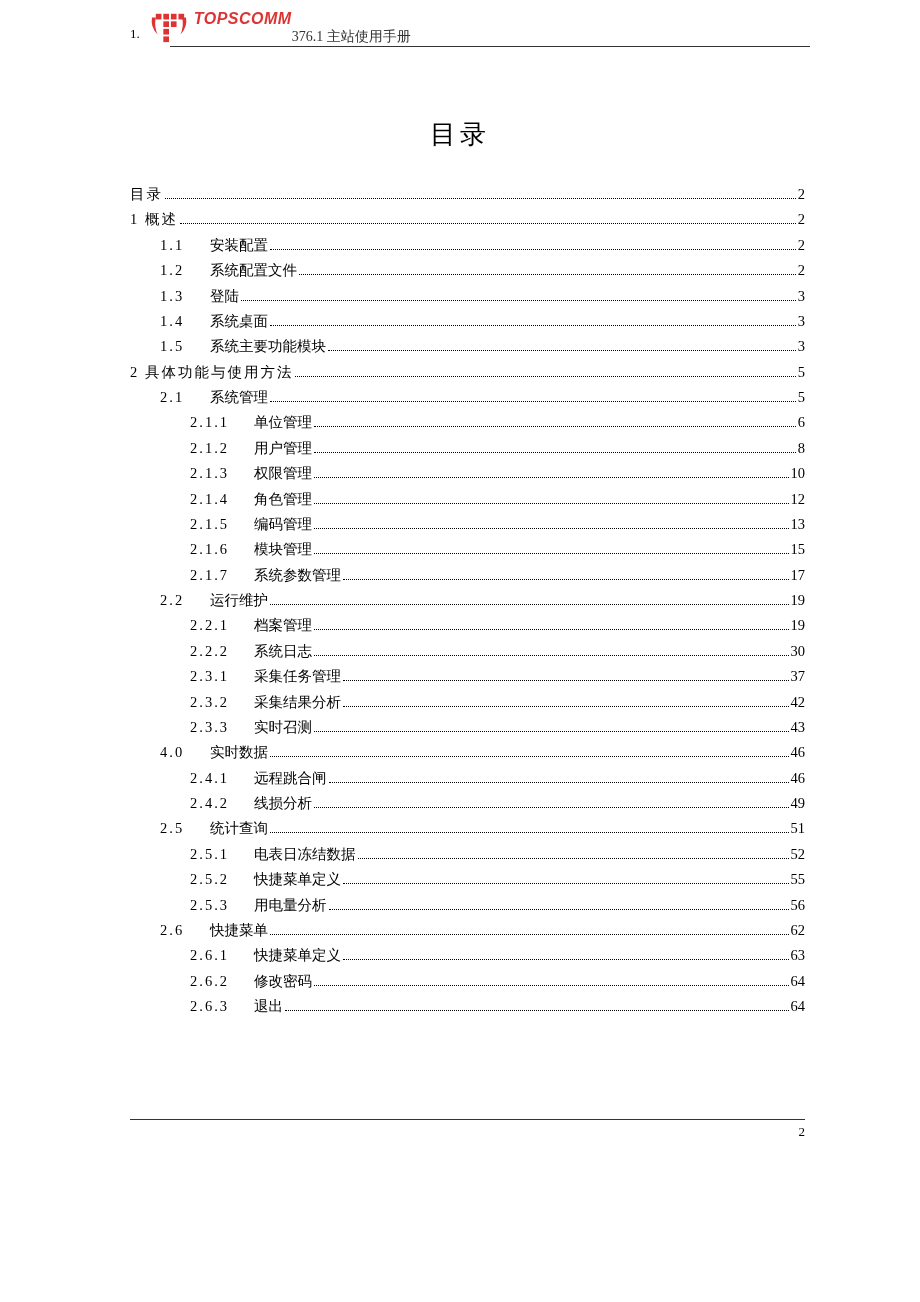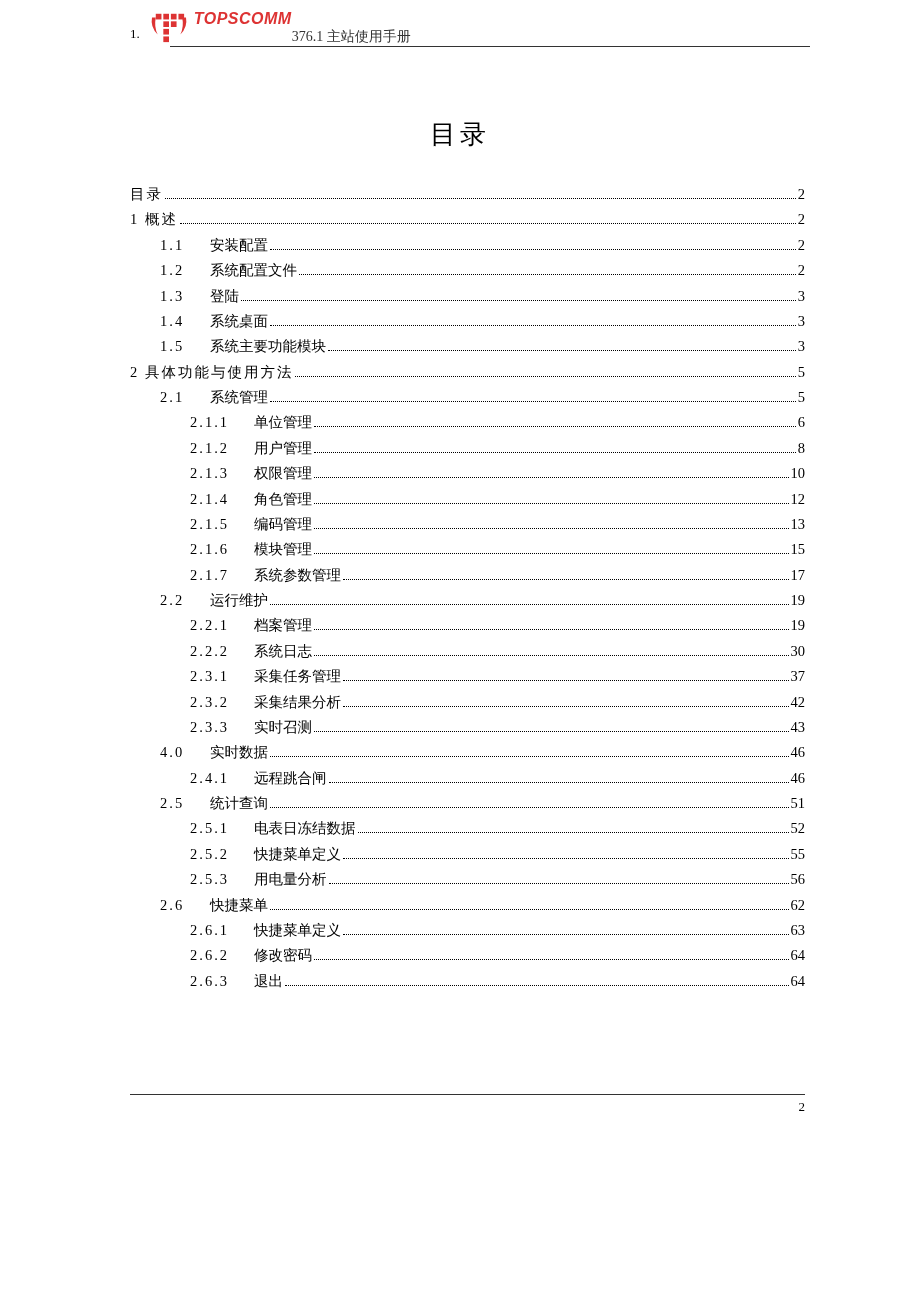--- a/index.html
+++ b/index.html
@@ -276,20 +276,26 @@
         <span class="toc-label">实时数据</span>
         <span class="toc-dots"></span>
         <span class="toc-page">46</span>
       </div>
       <div class="toc-row level-2">
         <span class="toc-num">2.4.1</span>
         <span class="toc-label">远程跳合闸</span>
         <span class="toc-dots"></span>
         <span class="toc-page">46</span>
       </div>
+      <div class="toc-row level-2">
+        <span class="toc-num">2.4.2</span>
+        <span class="toc-label">线损分析</span>
+        <span class="toc-dots"></span>
+        <span class="toc-page">49</span>
+      </div>
       <div class="toc-row level-1">
         <span class="toc-num">2.5</span>
         <span class="toc-label">统计查询</span>
         <span class="toc-dots"></span>
         <span class="toc-page">51</span>
       </div>
       <div class="toc-row level-2">
         <span class="toc-num">2.5.1</span>
         <span class="toc-label">电表日冻结数据</span>
         <span class="toc-dots"></span>

